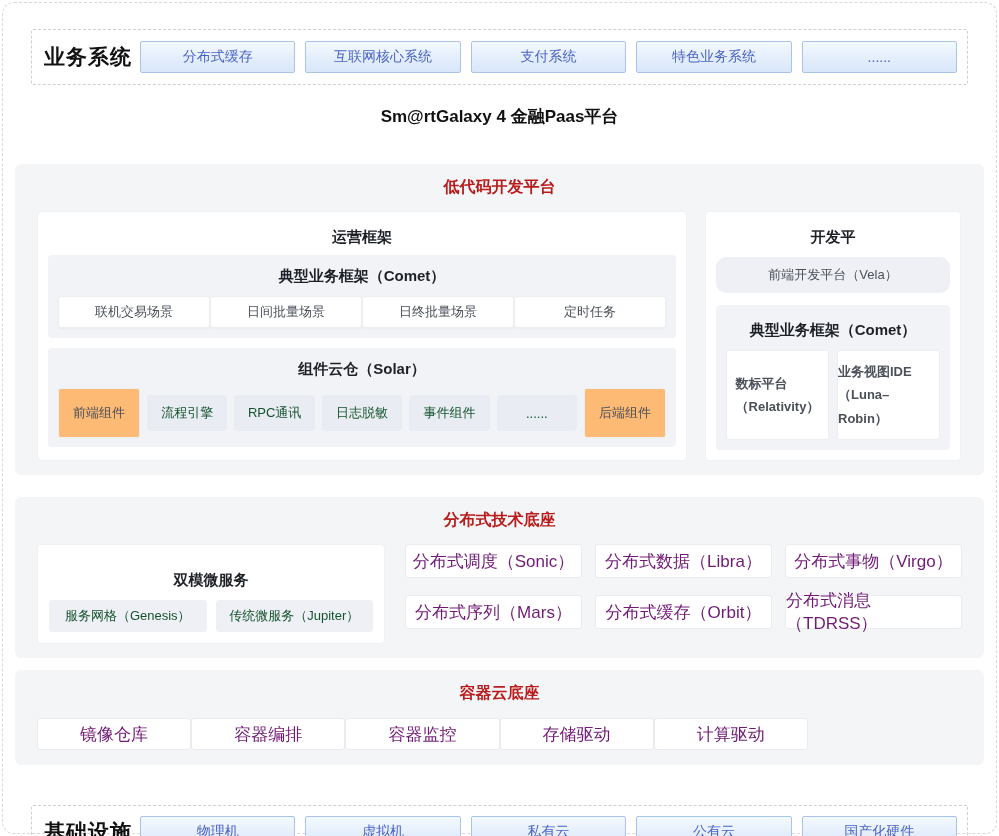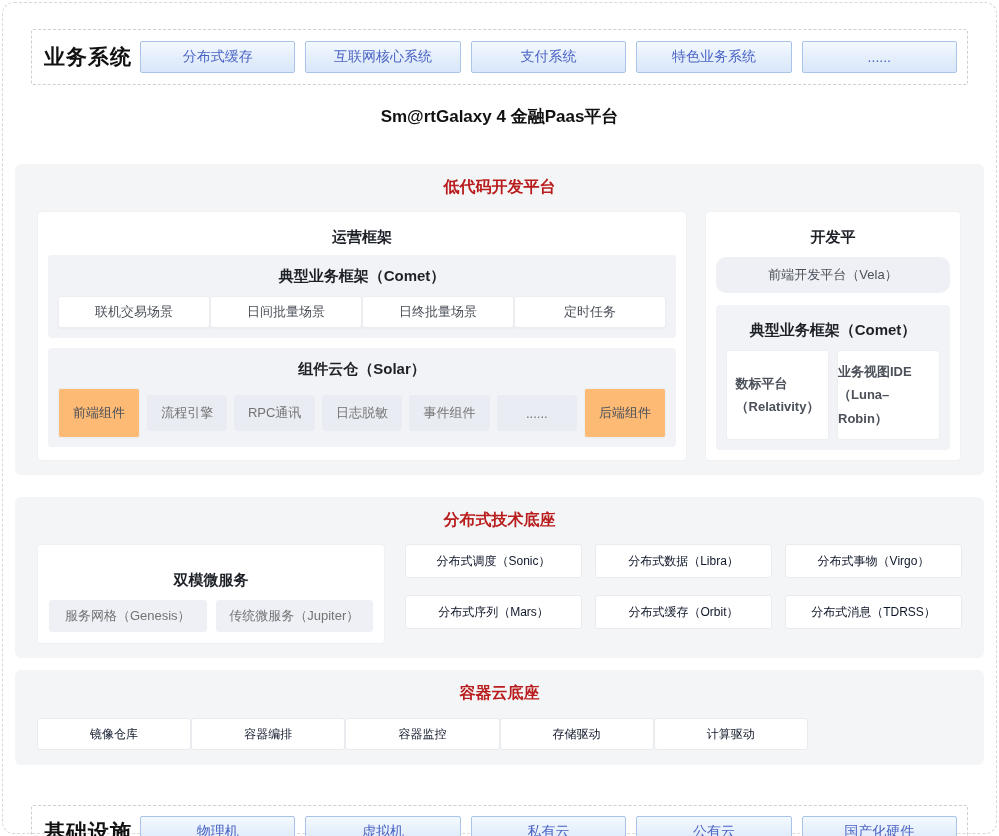--- a/index.html
+++ b/index.html
@@ -46,21 +46,21 @@
     box-shadow:0 1px 2px rgba(0,0,0,.03);
   }
   .solar{margin-top:10px;}
   .solar-row{display:flex;align-items:center;gap:7px;height:48px;}
   .white-tall{
     background:#fdba74;border:1px solid #eceef1;border-radius:3px;height:48px;flex:0 0 80px;
     display:flex;align-items:center;justify-content:center;font-size:13px;color:#4b5059;
   }
   .gray-chip{
     background:#e9ecf2;border-radius:3px;height:36px;flex:1;
-    display:flex;align-items:center;justify-content:center;font-size:13px;color:#737373;
+    display:flex;align-items:center;justify-content:center;font-size:13px;color:#14532d;
   }
   .dev-panel{padding:10px;display:flex;flex-direction:column;}
   .dev-panel .sub-title{margin:6px 0 10px;}
   .vela-chip{background:#eef0f5;border-radius:10px;height:36px;display:flex;align-items:center;justify-content:center;font-size:13px;color:#4b5059;margin-bottom:12px;}
   .dev-comet{flex:1;}
   .dev-comet-items{display:grid;grid-template-columns:1fr 1fr;gap:8px;margin-top:10px;}
   .dev-item{
     background:#fff;border:1px solid #eceef1;border-radius:3px;min-height:88px;
     display:flex;align-items:center;justify-content:center;text-align:left;
     font-size:13px;color:#4b5059;white-space:pre-line;line-height:1.8;font-weight:bold;
@@ -68,21 +68,21 @@
   
   #dist{margin-top:22px;padding:0 22px 14px 22px;}
   .dist-grid{display:grid;grid-template-columns:348px 1fr;gap:20px;margin-top:10px;}
   .dual-panel{padding:8px;}
   .dual-panel .sub-title{margin:18px 0 10px;}
   .dual-chips{display:grid;grid-template-columns:1fr 1fr;gap:9px;padding:0 3px 3px;}
   .dual-chips .gray-chip{height:32px;background:#eef0f5;}
   .dist-items{display:grid;grid-template-columns:repeat(3,1fr);gap:17px 13px;align-content:start;}
   .dist-box{
     background:#fff;border:1px solid #e9ebee;border-radius:3px;height:32px;
-    display:flex;align-items:center;justify-content:center;font-size:12px;color:#0f172a;
+    display:flex;align-items:center;justify-content:center;font-size:17px;color:#701a75;
   }
   
   #cloud{margin-top:12px;padding:0 22px 15px 22px;}
   .cloud-items{display:grid;grid-template-columns:repeat(6,1fr);margin-top:11px;}
   .cloud-items .dist-box{height:30px;}
   
   #infra{margin-top:40px;height:54px;}
 </style>
 </head>
 <body>

